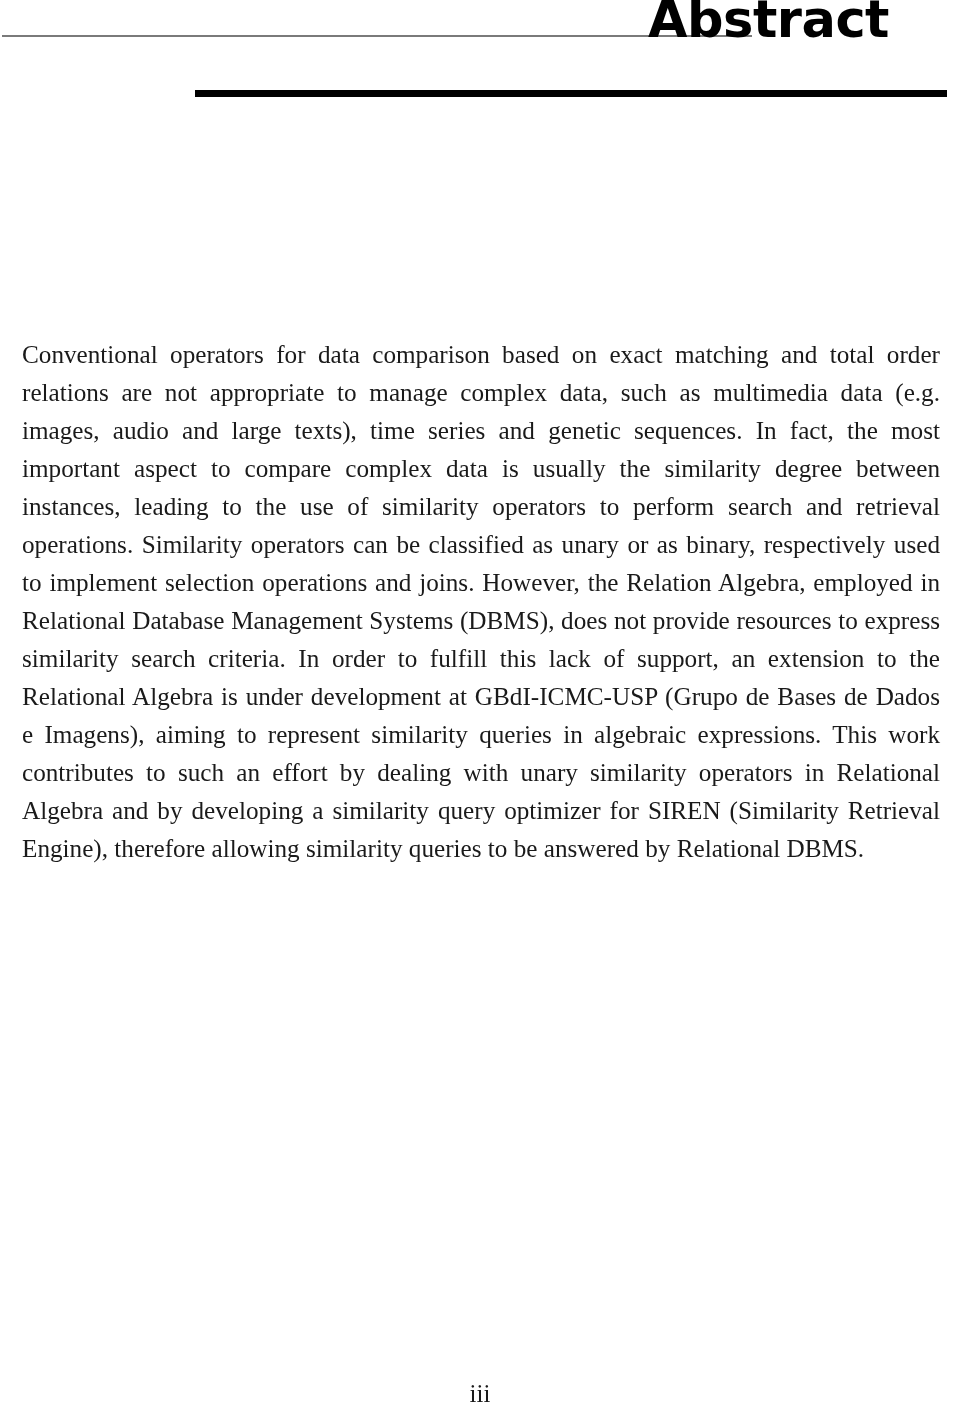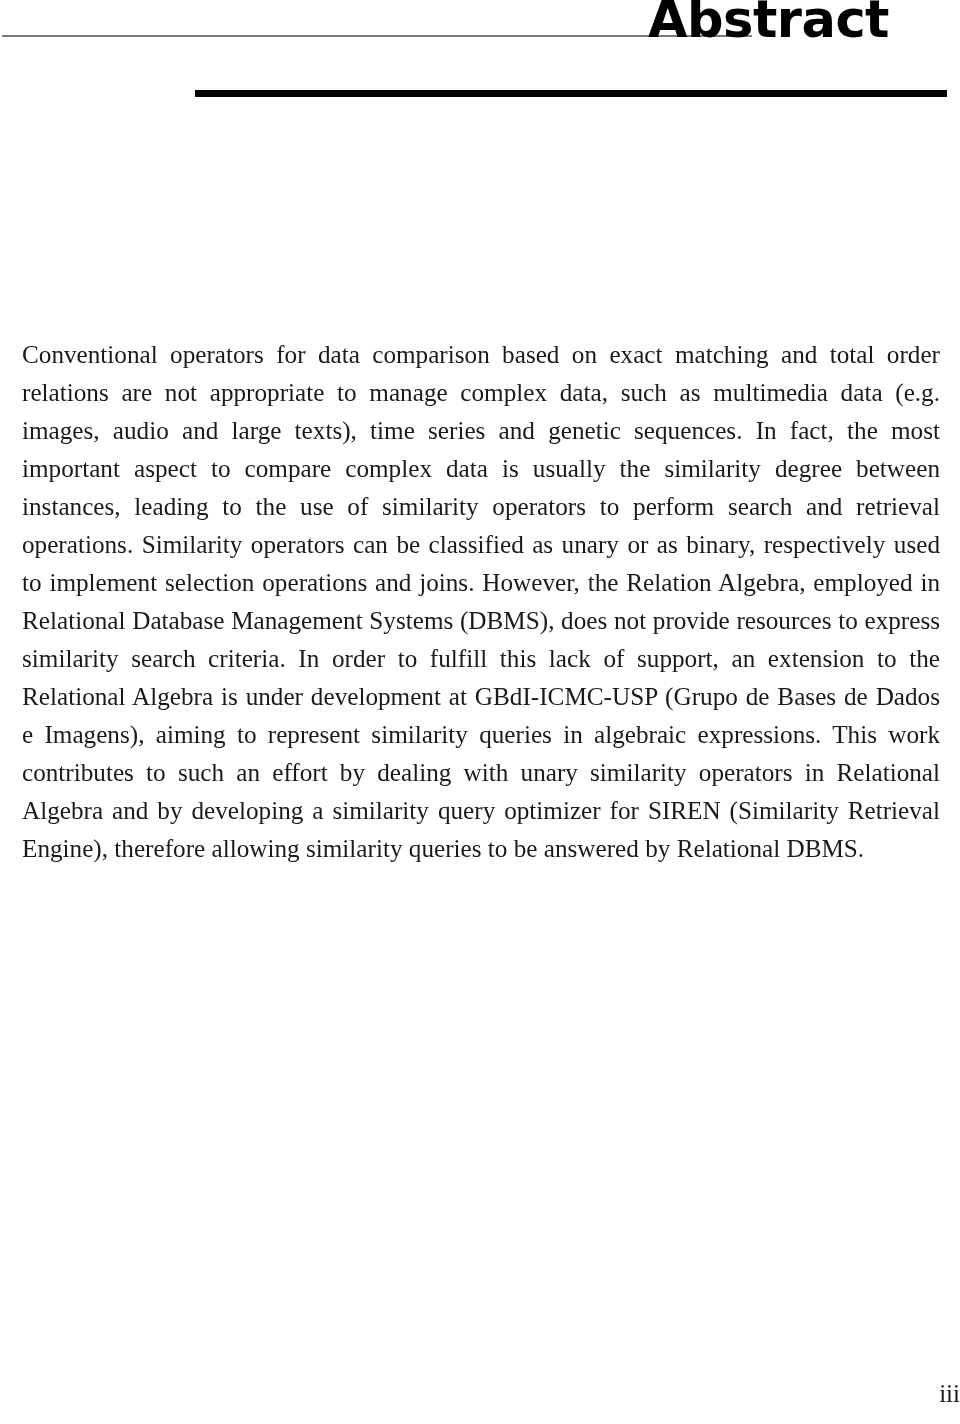--- a/index.html
+++ b/index.html
@@ -72,21 +72,21 @@
   }
   
   .abstract-body p:last-child { text-align-last: left; }
 
   
   .page-number {
     position: absolute;
     left: 0;
     top: 1380px;
     width: 960px;
-    text-align: right;
+    text-align: center;
     font-size: 25px;
     color: #1a1a1a;
   }
 </style>
 </head>
 <body>
 
 <div class="page">
 
   <div class="header">

